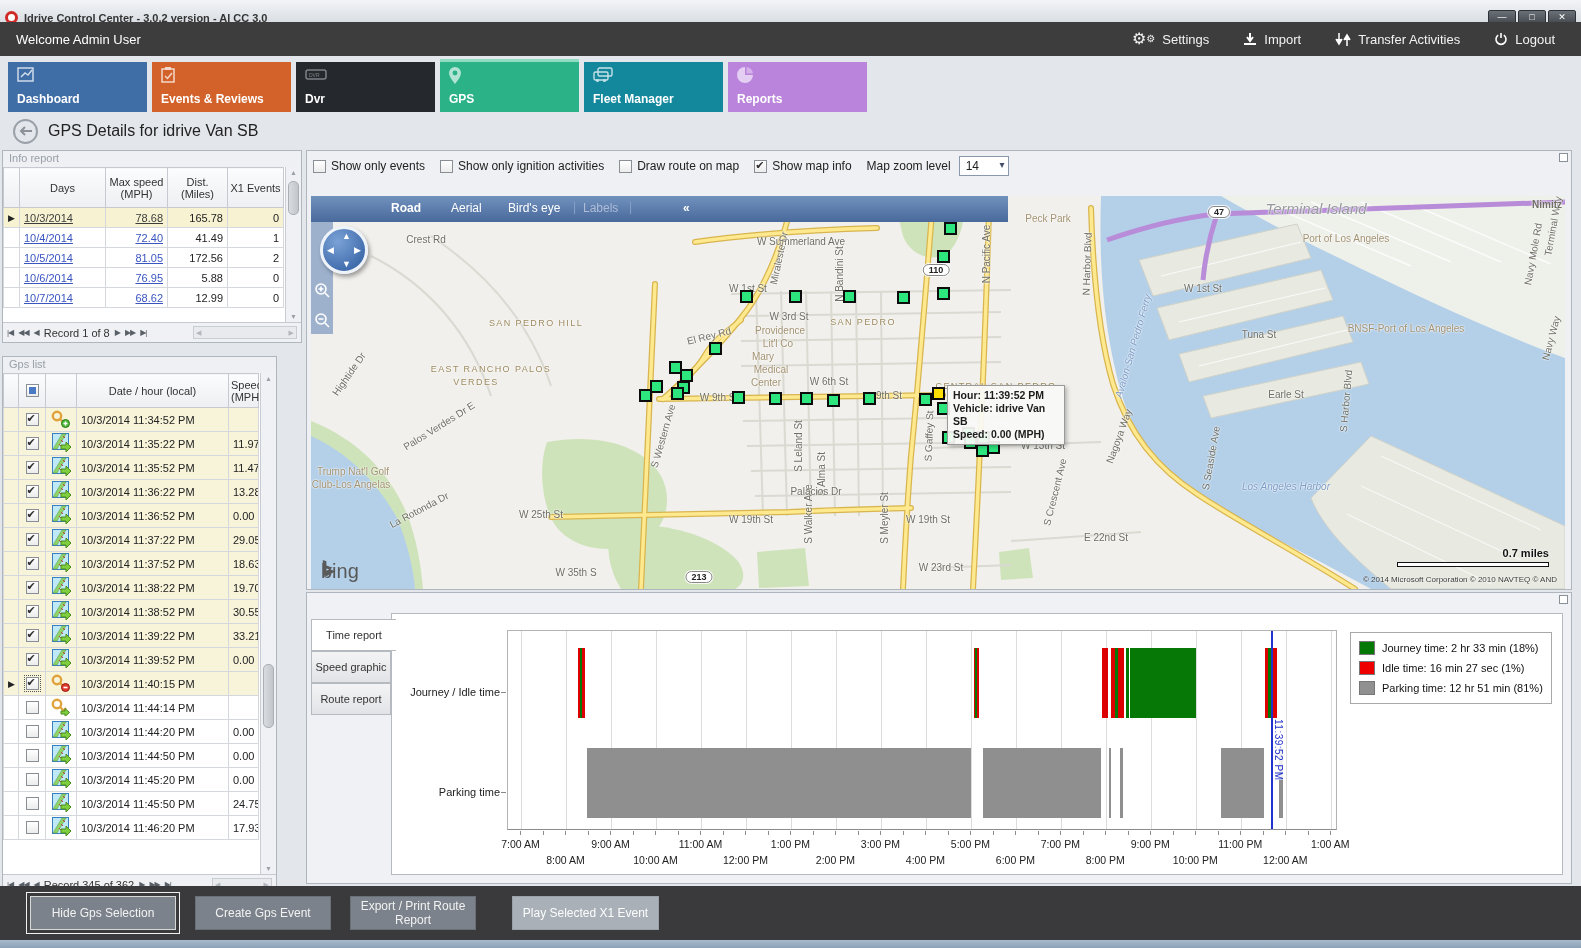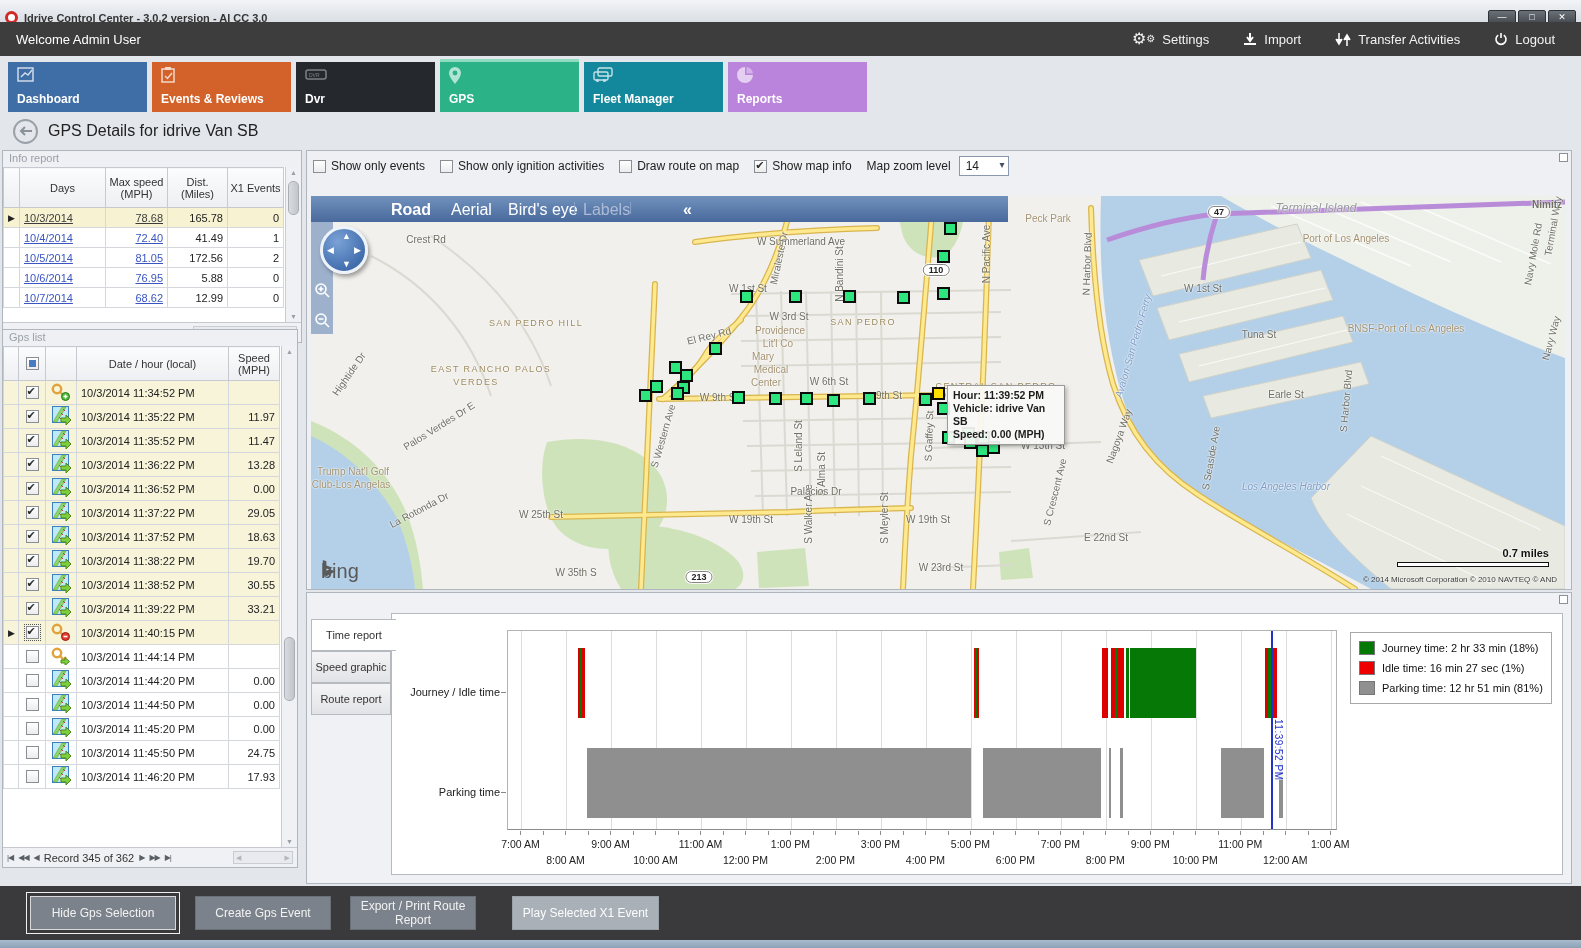--- a/index.html
+++ b/index.html
@@ -64,27 +64,27 @@
   .filterbar{position:absolute;left:6px;top:3px;height:24px;display:flex;align-items:center;gap:15px;font-size:12px;color:#222}
   .fitem{display:flex;align-items:center;gap:5px}
   .zoomsel{width:50px;height:20px;border:1px solid #8a97ad;background:#fff;display:flex;align-items:center;padding-left:6px;font-size:12px;position:relative}
   .zoomsel::after{content:"\25BE";position:absolute;right:3px;top:2px;color:#44506a;font-size:10px}
   .map{position:absolute;left:4px;top:45px;width:1254px;height:393px;background:#f1f0ec;overflow:hidden}
   .map svg{position:absolute;left:0;top:0}
   .maplabel{position:absolute;white-space:nowrap;font-size:10px;color:#6e6e64;transform:translate(-50%,-50%);text-shadow:0 0 2px #fff,0 0 2px #fff;pointer-events:none}
   .maplabel.caps{font-size:9px;letter-spacing:1.4px;color:#9c8a5e}
   .maplabel.poi{color:#a39272}
   .maplabel.water{color:#7d9cc6;font-style:italic}
-  .maplabel.island{color:#95999c;font-style:italic;font-size:12px}
+  .maplabel.island{color:#95999c;font-style:italic;font-size:15px}
   .shield{position:absolute;transform:translate(-50%,-50%);background:#fff;border:1px solid #868686;border-radius:8px;padding:0 5px;font-size:9px;font-weight:bold;color:#222;box-shadow:0 0 0 1px rgba(255,255,255,.8)}
   .marker{position:absolute;width:13px;height:13px;background:#2ee67e;border:2px solid #0c0c0c;margin:-7px 0 0 -7px}
   .marker.sel{background:#ffdf00;z-index:5}
   .maptip{position:absolute;width:118px;background:rgba(249,249,246,.93);border:1px solid #9a9a9a;box-shadow:2px 2px 4px rgba(0,0,0,.25);padding:3px 5px;font-size:10.5px;font-weight:bold;color:#1c1c1c;line-height:13px;z-index:6}
   .maptypebar{position:absolute;left:0;top:0;width:697px;height:26px;background:linear-gradient(#7191bd,#49699c);z-index:4}
-  .mt-item{position:absolute;top:5px;color:#fff;font-size:16px}
+  .mt-item{position:absolute;top:5px;color:#fff;font-size:12px}
   .mt-item.on{font-weight:bold}
   .mt-item.dis{color:#aebcd6}
   .mt-sep{position:absolute;top:4px;color:#8ba2c6}
   .navstrip{position:absolute;left:0;top:26px;width:22px;height:112px;background:rgba(88,125,180,.55);z-index:4}
   .compass{position:absolute;left:9px;top:30px;width:48px;height:48px;border-radius:50%;border:3px solid #eef3fa;background:radial-gradient(circle at 35% 30%,#7aa2d6,#2d5a9e);box-shadow:2px 3px 4px rgba(0,0,0,.35);z-index:5}
   .compass span{position:absolute;color:#fff;font-size:9px}
   .mzbtn{position:absolute;left:3px;width:17px;height:17px;z-index:5;color:#fff}
   .bing{position:absolute;left:10px;bottom:6px;display:flex;align-items:center;gap:4px;color:#585858;font-size:20px;z-index:3}
   .scaletxt{position:absolute;right:16px;bottom:30px;font-size:11px;font-weight:bold;color:#111;text-shadow:0 0 2px #fff;z-index:3}
   .scalebar{position:absolute;right:16px;bottom:22px;width:152px;height:5px;background:#fff;border:1px solid #111;z-index:3}
@@ -293,21 +293,21 @@
     <span class="vcr">▶</span>
     <span class="vcr">▶▶</span>
     <span class="vcr">▶|</span>
     <span class="hscroll">
         <span>◀</span>
         <span>▶</span>
       </span>
   </div>
 </div>
 
-<div class="panel" style="left:2px;top:329px;width:296px;height:539px">
+<div class="panel" style="left:2px;top:356px;width:275px;height:539px">
   <div class="pcaption">Gps list</div>
   <div style="position:absolute;left:0;top:16px;right:17px;bottom:20px;overflow:hidden">
     <table class="grid">
       <colgroup>
           <col style="width:15px">
           <col style="width:27px">
           <col style="width:31px">
           <col style="width:152px">
           <col>
         </colgroup>
@@ -433,20 +433,32 @@
             <td class="ind" style="height:24px"></td>
             <td style="text-align:center"><span class="cb on"></span></td>
             <td style="text-align:center;padding:0"><svg width="19" height="19" viewBox="0 0 19 19">
                 <rect x="0.5" y="0.5" width="16" height="16" fill="#bfe9f7" stroke="#3a7fc0"></rect>
                 <path d="M1,16 L10,1 L14,1 L5,16 Z" fill="#8fd46a" stroke="#5a9a3a" stroke-width=".5"></path>
                 <path d="M11,3 L13,5 M9,7 L11,9 M7,11 L9,13" stroke="#c04040" stroke-width="1"></path>
                 <path d="M9,12 h5 v-3 l5,5 -5,5 v-3 h-5 Z" fill="#7fce3f" stroke="#4a8a1a" stroke-width="1"></path>
               </svg></td>
             <td>10/3/2014 11:39:22 PM</td>
             <td class="num">33.21</td>
+          </tr>
+          <tr class="rowchk">
+            <td class="ind" style="height:24px"></td>
+            <td style="text-align:center"><span class="cb on"></span></td>
+            <td style="text-align:center;padding:0"><svg width="19" height="19" viewBox="0 0 19 19">
+                <rect x="0.5" y="0.5" width="16" height="16" fill="#bfe9f7" stroke="#3a7fc0"></rect>
+                <path d="M1,16 L10,1 L14,1 L5,16 Z" fill="#8fd46a" stroke="#5a9a3a" stroke-width=".5"></path>
+                <path d="M11,3 L13,5 M9,7 L11,9 M7,11 L9,13" stroke="#c04040" stroke-width="1"></path>
+                <path d="M9,12 h5 v-3 l5,5 -5,5 v-3 h-5 Z" fill="#7fce3f" stroke="#4a8a1a" stroke-width="1"></path>
+              </svg></td>
+            <td>10/3/2014 11:39:52 PM</td>
+            <td class="num">0.00</td>
           </tr>
           <tr class="rowchk">
             <td class="ind" style="height:24px">▶</td>
             <td style="text-align:center"><span class="cb on focusdots"></span></td>
             <td style="text-align:center;padding:0"><svg width="20" height="18" viewBox="0 0 20 18">
                 <circle cx="6" cy="6" r="4.2" fill="none" stroke="#e0a33c" stroke-width="2.4"></circle>
                 <path d="M9,9 L16,16 M13,12 l2,-2 M11,14 l2,-2" stroke="#e0a33c" stroke-width="2.2"></path>
                 <circle cx="14.5" cy="13.5" r="4" fill="#e23b2e" stroke="#9a1a10"></circle>
                 <path d="M12.5,13.5 h4" stroke="#fff" stroke-width="1.6"></path>
               </svg></td>

